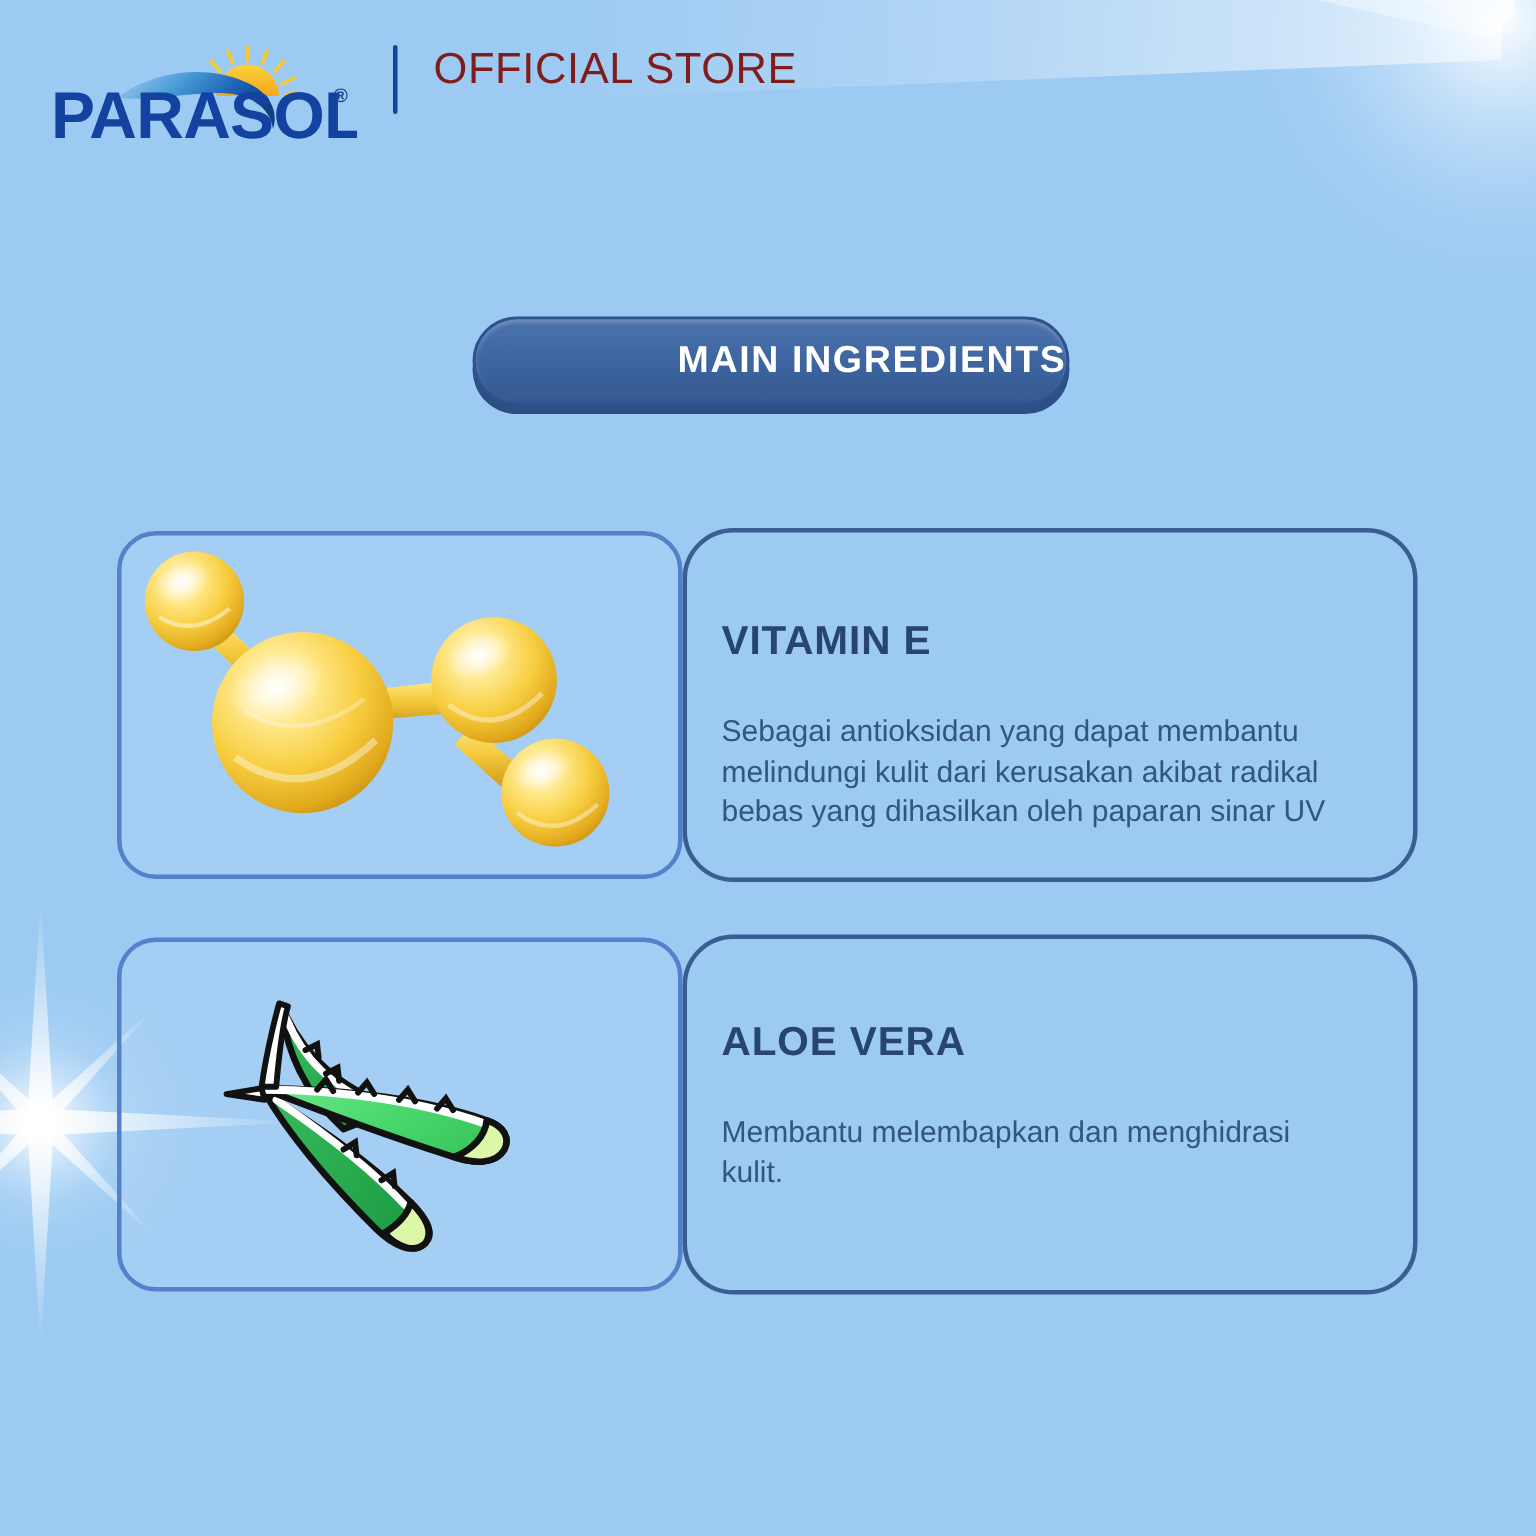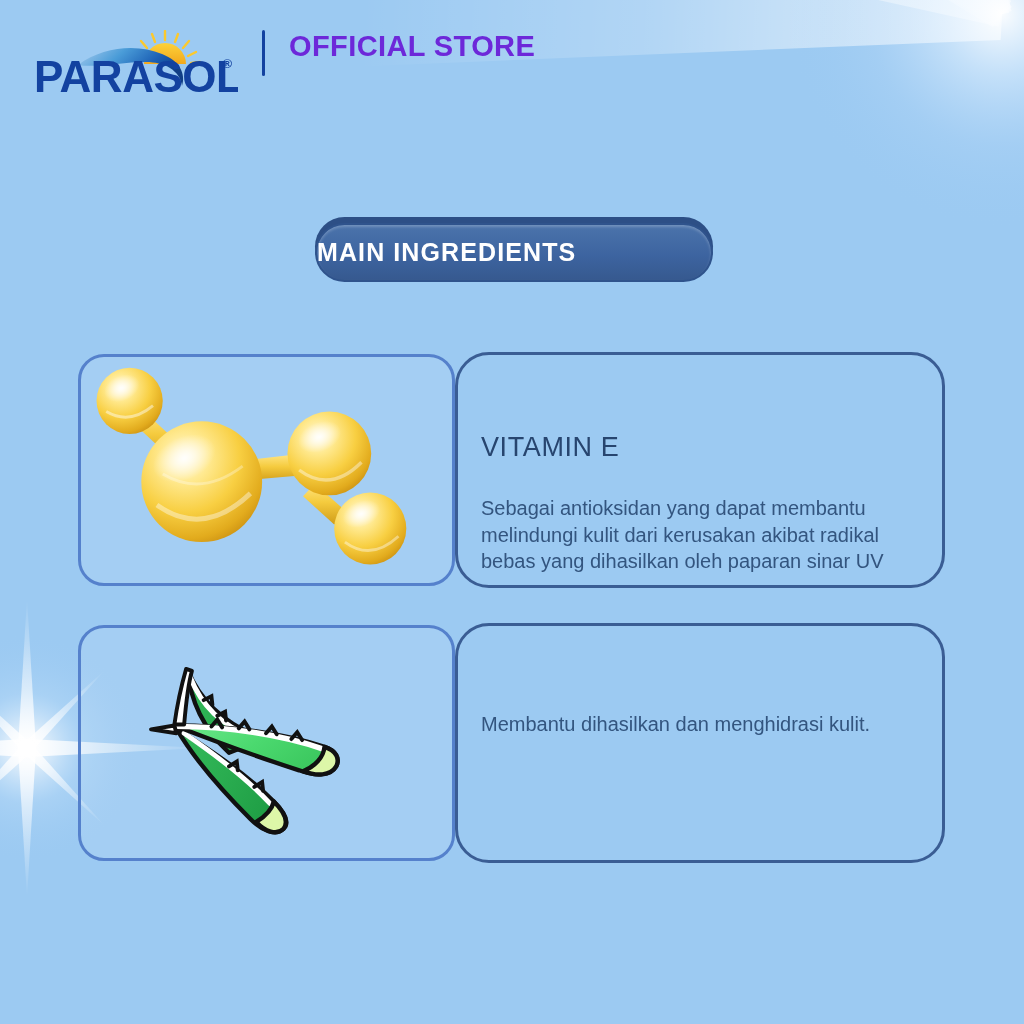--- a/index.html
+++ b/index.html
@@ -46,23 +46,23 @@
   }
   .hdr-divider{
     width:3px; height:46px;
     background:#1342a0;
     margin-left:24px;
     margin-right:24px;
     border-radius:2px;
   }
   .hdr-store{
     font-size:29px;
-    font-weight:700;
+    font-weight:400;
     letter-spacing:0.4px;
-    color:#6d28d9;
+    color:#7f1d1d;
     white-space:nowrap;
   }
 
   
   .badge-wrap{
     position:absolute;
     left:315px; top:211px;
     width:398px; height:65px;
   }
   .badge-shadow{
@@ -73,23 +73,22 @@
     background:#2d4f86;
   }
   .badge{
     position:absolute;
     left:0; top:0;
     width:398px; height:59px;
     border-radius:30px;
     background:linear-gradient(180deg,#4b73ab 0%,#3d64a0 55%,#36598f 100%);
     border:2px solid #2f5governed;
     border:2px solid #2f538c;
-    display:flex; align-items:center; justify-content:flex-start;
+    display:flex; align-items:center; justify-content:flex-end;
     box-shadow:inset 0 2px 3px rgba(255,255,255,0.22);
-    margin-top:12px;
   }
   .badge-label{
     color:#ffffff;
     font-size:25px;
     font-weight:700;
     letter-spacing:1.1px;
   }
 
   
   .card{
@@ -112,25 +111,24 @@
     background:rgba(255,255,255,0.085);
     overflow:hidden;
   }
   .card-text{
     position:absolute;
     left:481px;
     width:420px;
   }
   .ing-title{
     font-size:27px;
-    font-weight:400;
+    font-weight:700;
     color:#27456f;
     letter-spacing:0.6px;
     margin-bottom:10px;
-    margin-top:20px;
   }
   .ing-desc{
     font-size:20px;
     font-weight:400;
     line-height:1.33;
     color:#33557f;
     margin-top:32px;
   }
 
   
@@ -408,15 +406,16 @@
         <path d="M176,163 l8,-5 l1,9"></path>
       </g>
 
       <path d="M94,100 L70,104 L96,108 Z" fill="#ffffff" stroke="#111111" stroke-width="4" stroke-linejoin="round"></path>
 
       <path d="M106,42 C106,42 98,70 94,99 L104,99 C106,76 108,58 112,44 Z" fill="#ffffff" stroke="#111111" stroke-width="4" stroke-linejoin="round"></path>
     </svg>
   </div>
 
   <div class="card-text">
-    <div class="ing-desc">Membantu dihasilkan dan menghidrasi kulit.</div>
+    <div class="ing-title">ALOE VERA</div>
+    <div class="ing-desc">Membantu melembapkan dan menghidrasi kulit.</div>
   </div>
 </div>
 
 </body></html>

